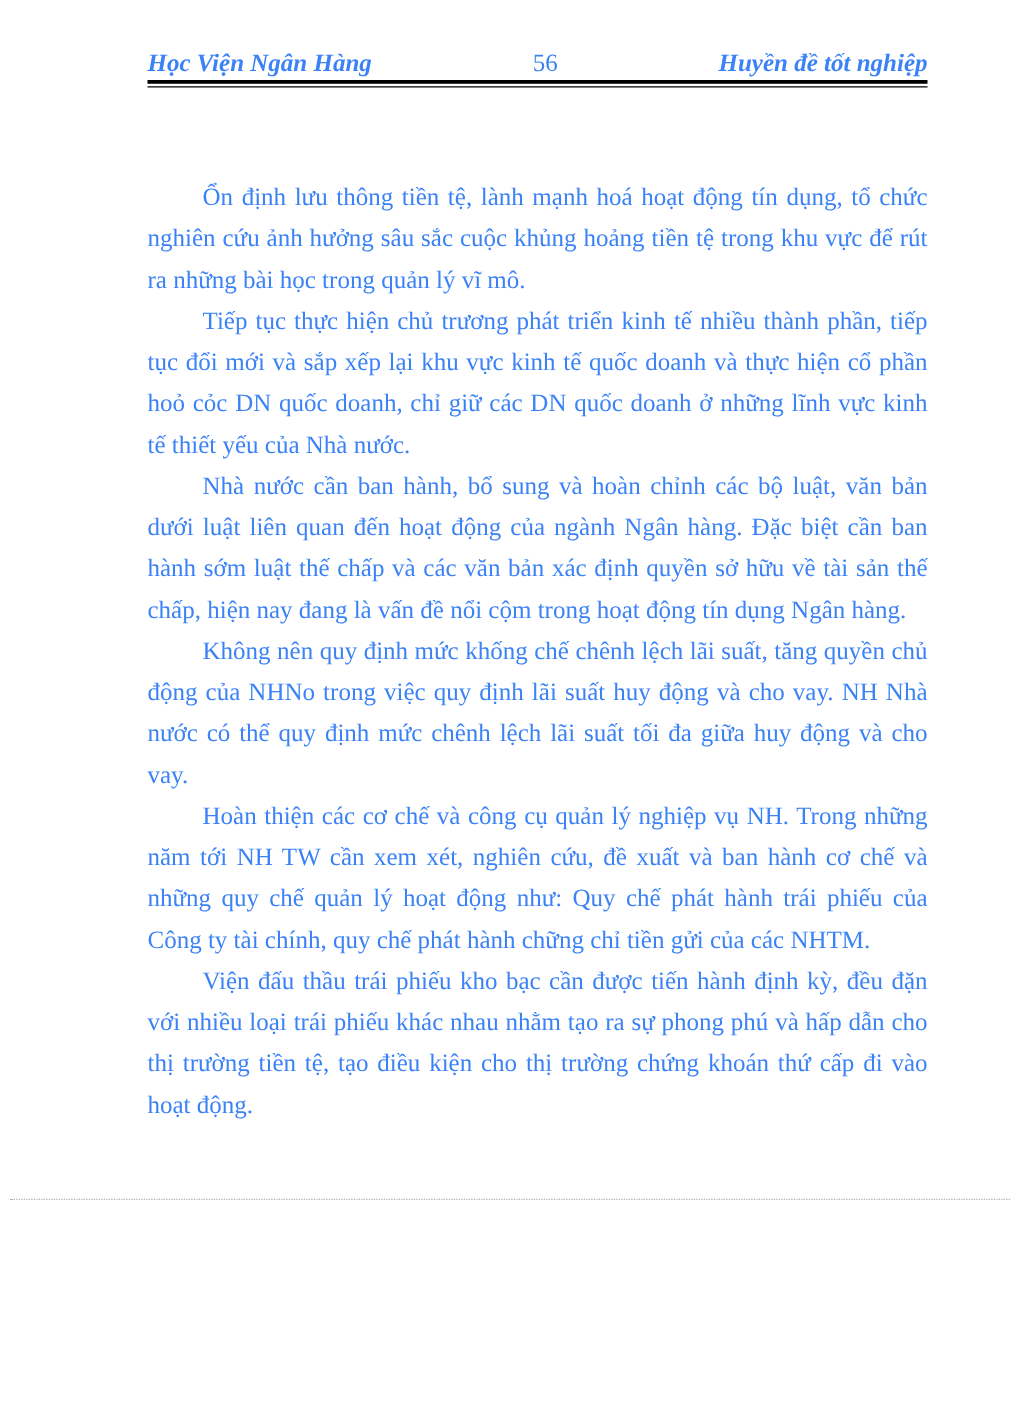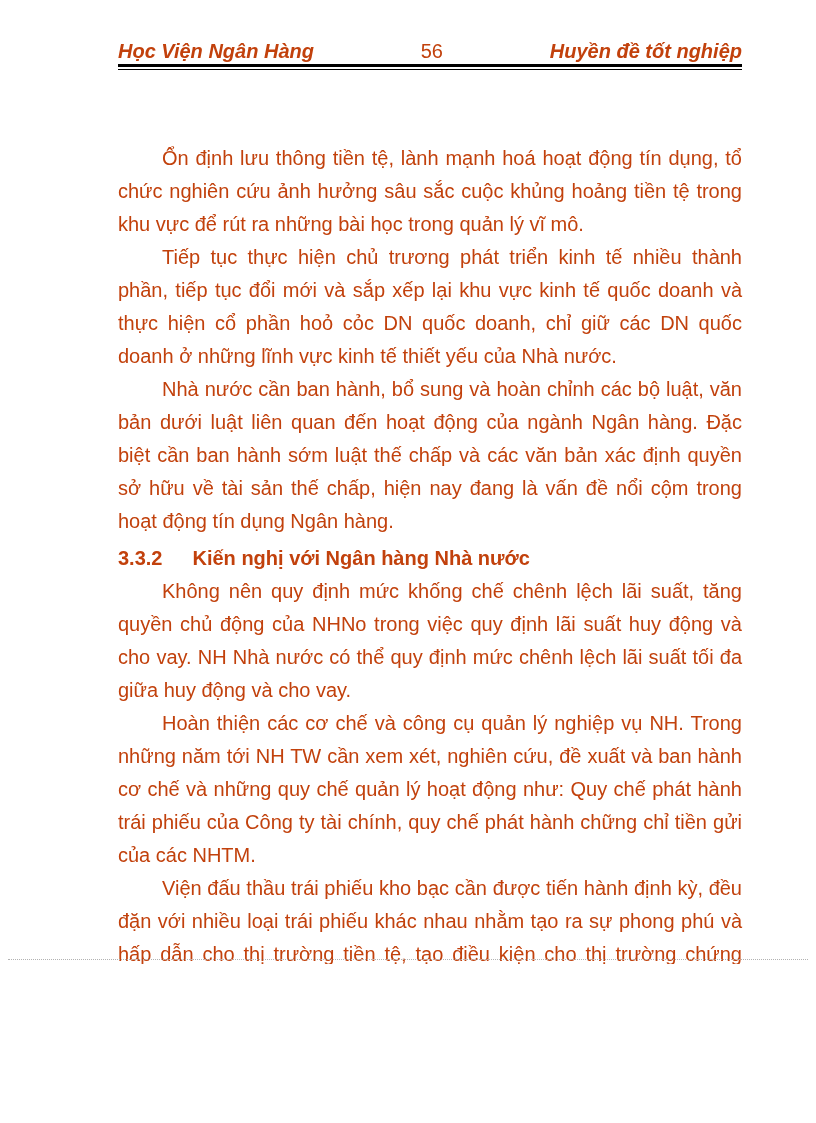--- a/index.html
+++ b/index.html
@@ -5,22 +5,22 @@
   html, body {
     margin: 0;
     padding: 0;
     background: #ffffff;
   }
   .page {
     position: relative;
     width: 816px;
     height: 964px;
     background: #ffffff;
-    color: #c2410c;
-    font-family: Liberation Sans, sans-serif;
+    color: #3b82f6;
+    font-family: Liberation Serif, serif;
     overflow: hidden;
   }
 
   
   .header {
     position: absolute;
     left: 118px;
     right: 74px;
     top: 40px;
   }
@@ -113,23 +113,20 @@
       <span class="header-side">Huyền đề tốt nghiệp</span>
     </div>
     <div class="header-rule"></div>
   </div>
 
   <div class="content">
     <p class="para">Ổn định lưu thông tiền tệ, lành mạnh hoá hoạt động tín dụng, tổ chức nghiên cứu ảnh hưởng sâu sắc cuộc khủng hoảng tiền tệ trong khu vực để rút ra những bài học trong quản lý vĩ mô.</p>
     <p class="para">Tiếp tục thực hiện chủ trương phát triển kinh tế nhiều thành phần, tiếp tục đổi mới và sắp xếp lại khu vực kinh tế quốc doanh và thực hiện cổ phần hoỏ cỏc DN quốc doanh, chỉ giữ các DN quốc doanh ở những lĩnh vực kinh tế thiết yếu của Nhà nước.</p>
     <p class="para">Nhà nước cần ban hành, bổ sung và hoàn chỉnh các bộ luật, văn bản dưới luật liên quan đến hoạt động của ngành Ngân hàng. Đặc biệt cần ban hành sớm luật thế chấp và các văn bản xác định quyền sở hữu về tài sản thế chấp, hiện nay đang là vấn đề nổi cộm trong hoạt động tín dụng Ngân hàng.</p>
 
-    <h2 class="section-heading">
-      <span class="hnum">3.3.2</span><span class="htitle">Kiến nghị với Ngân hàng Nhà nước</span>
-    </h2>
 
     <p class="para">Không nên quy định mức khống chế chênh lệch lãi suất, tăng quyền chủ động của NHNo trong việc quy định lãi suất huy động và cho vay. NH Nhà nước có thể quy định mức chênh lệch lãi suất tối đa giữa huy động và cho vay.</p>
     <p class="para">Hoàn thiện các cơ chế và công cụ quản lý nghiệp vụ NH. Trong những năm tới NH TW cần xem xét, nghiên cứu, đề xuất và ban hành cơ chế và những quy chế quản lý hoạt động như: Quy chế phát hành trái phiếu của Công ty tài chính, quy chế phát hành chững chỉ tiền gửi của các NHTM.</p>
     <p class="para">Viện đấu thầu trái phiếu kho bạc cần được tiến hành định kỳ, đều đặn với nhiều loại trái phiếu khác nhau nhằm tạo ra sự phong phú và hấp dẫn cho thị trường tiền tệ, tạo điều kiện cho thị trường chứng khoán thứ cấp đi vào hoạt động.</p>
 
 
   </div>
 
   <div class="footer">
     <div class="footer-rule"></div>

